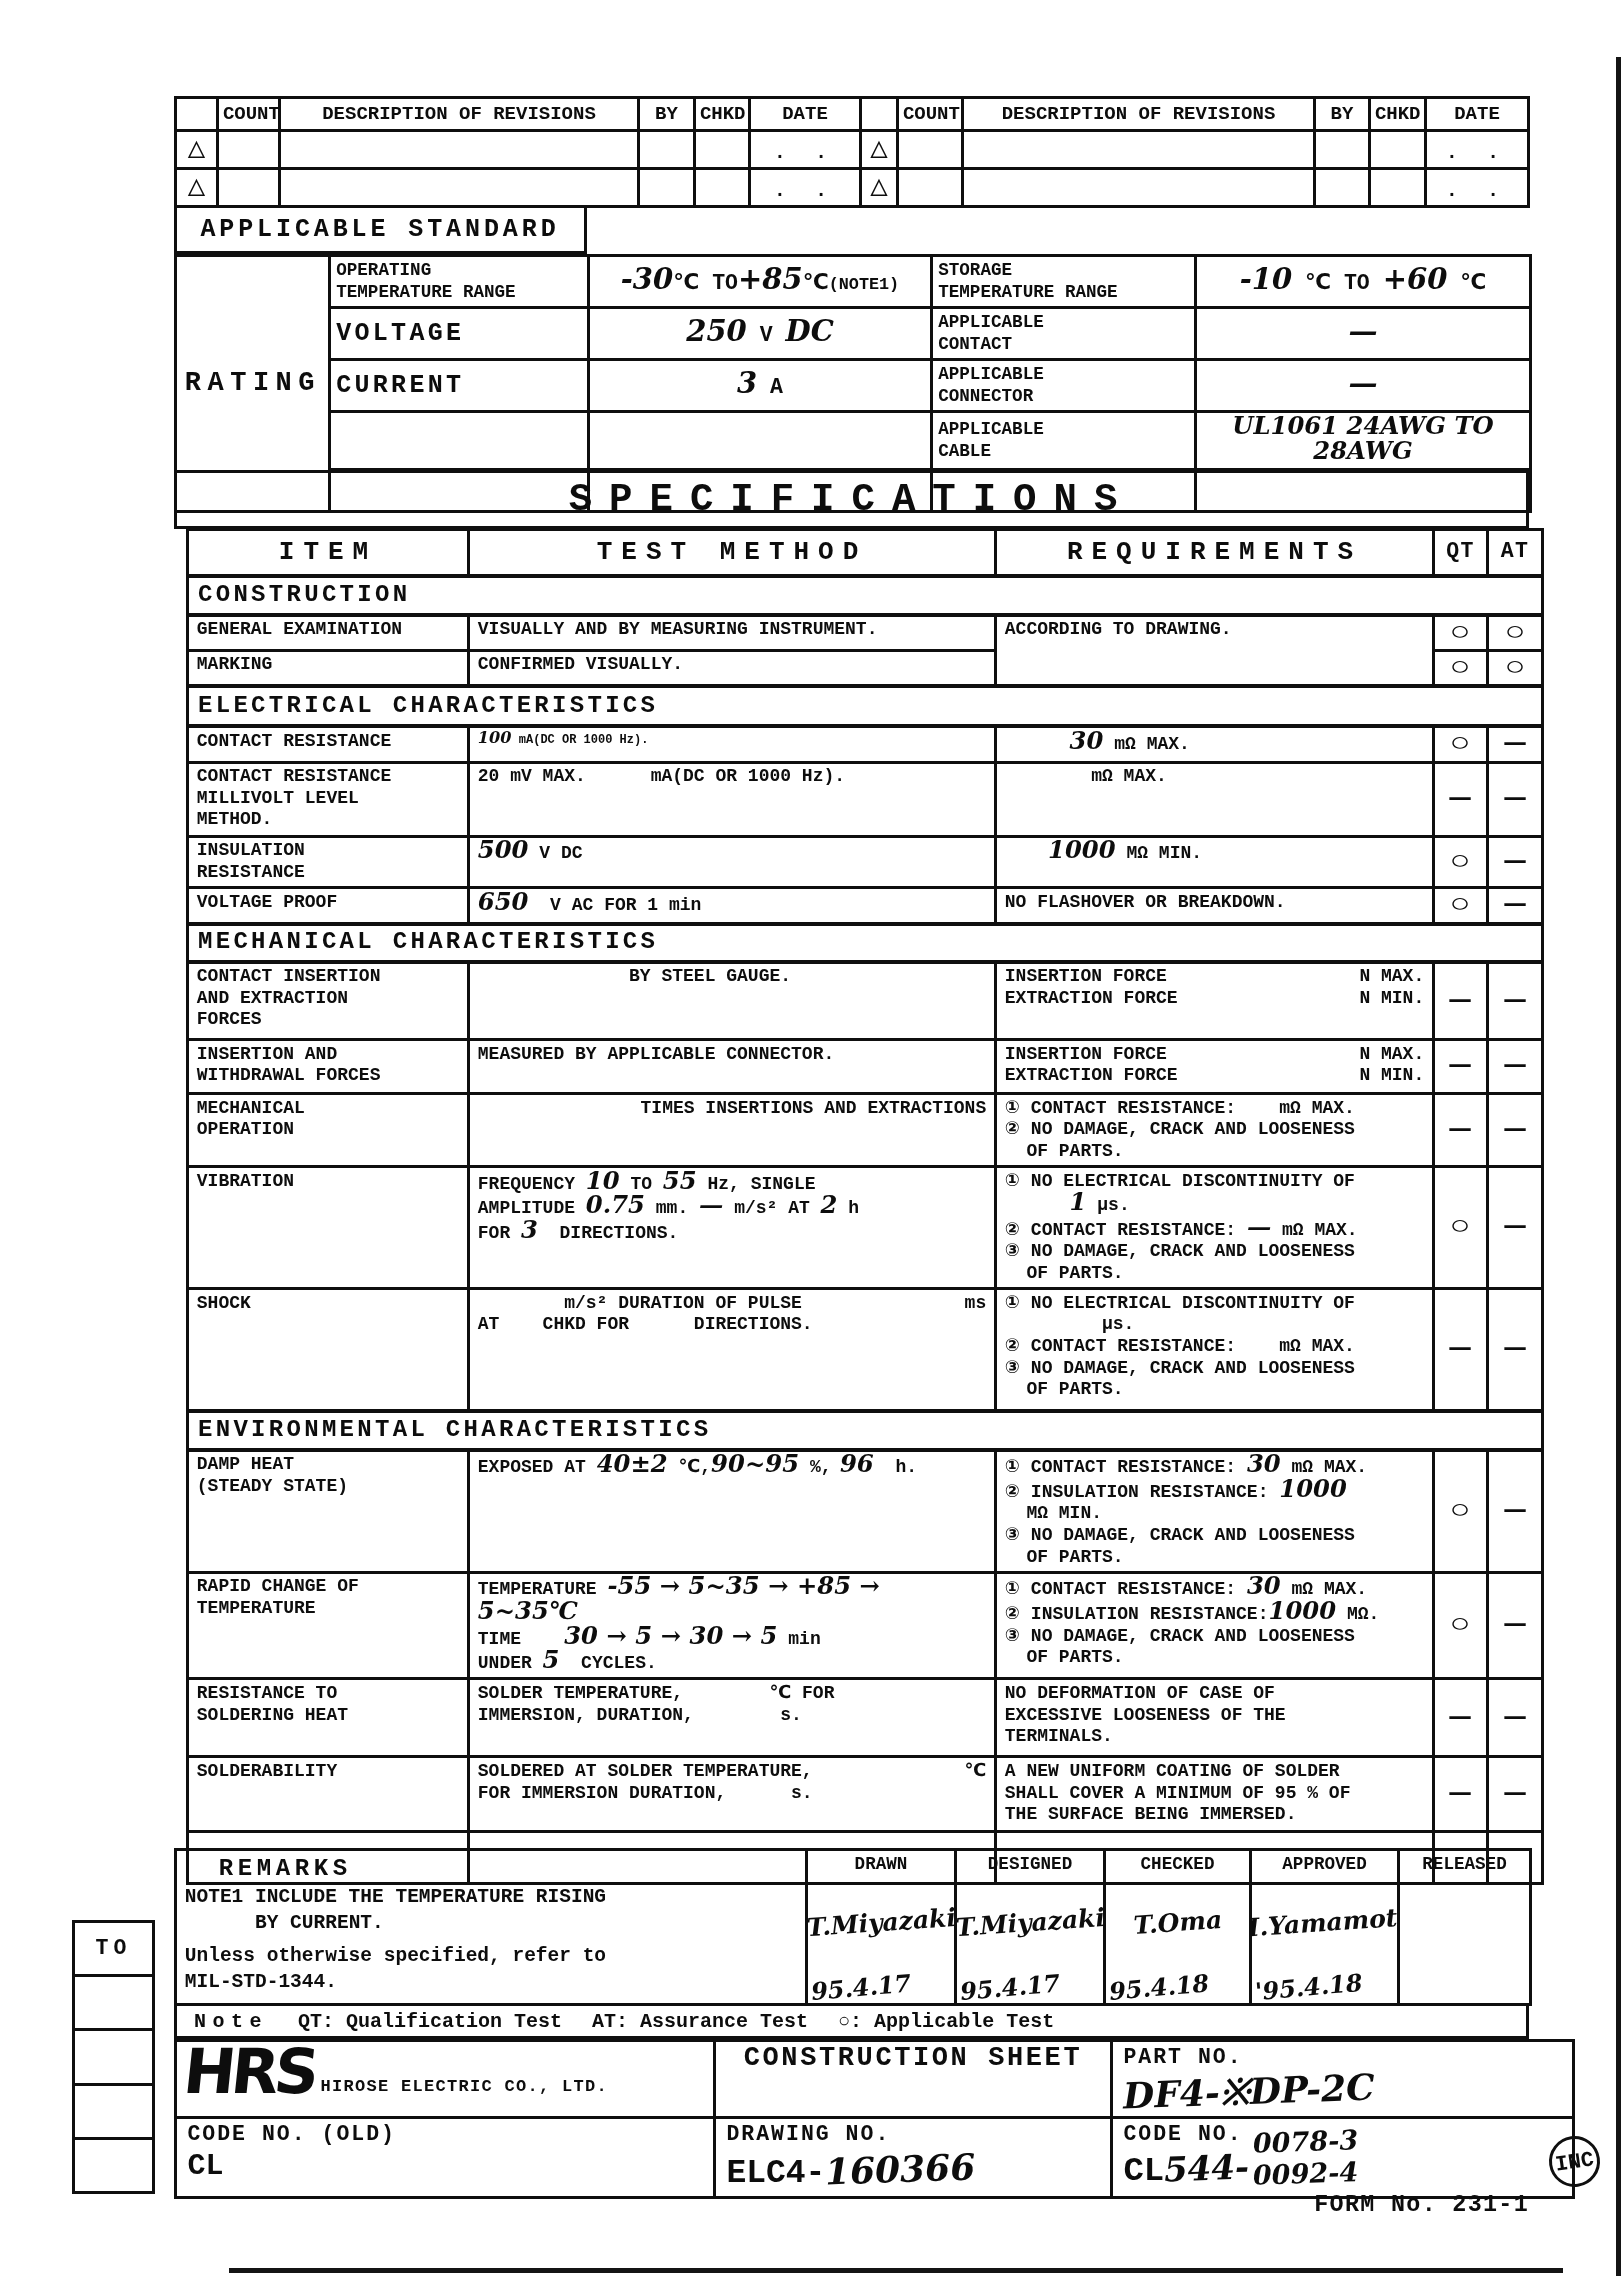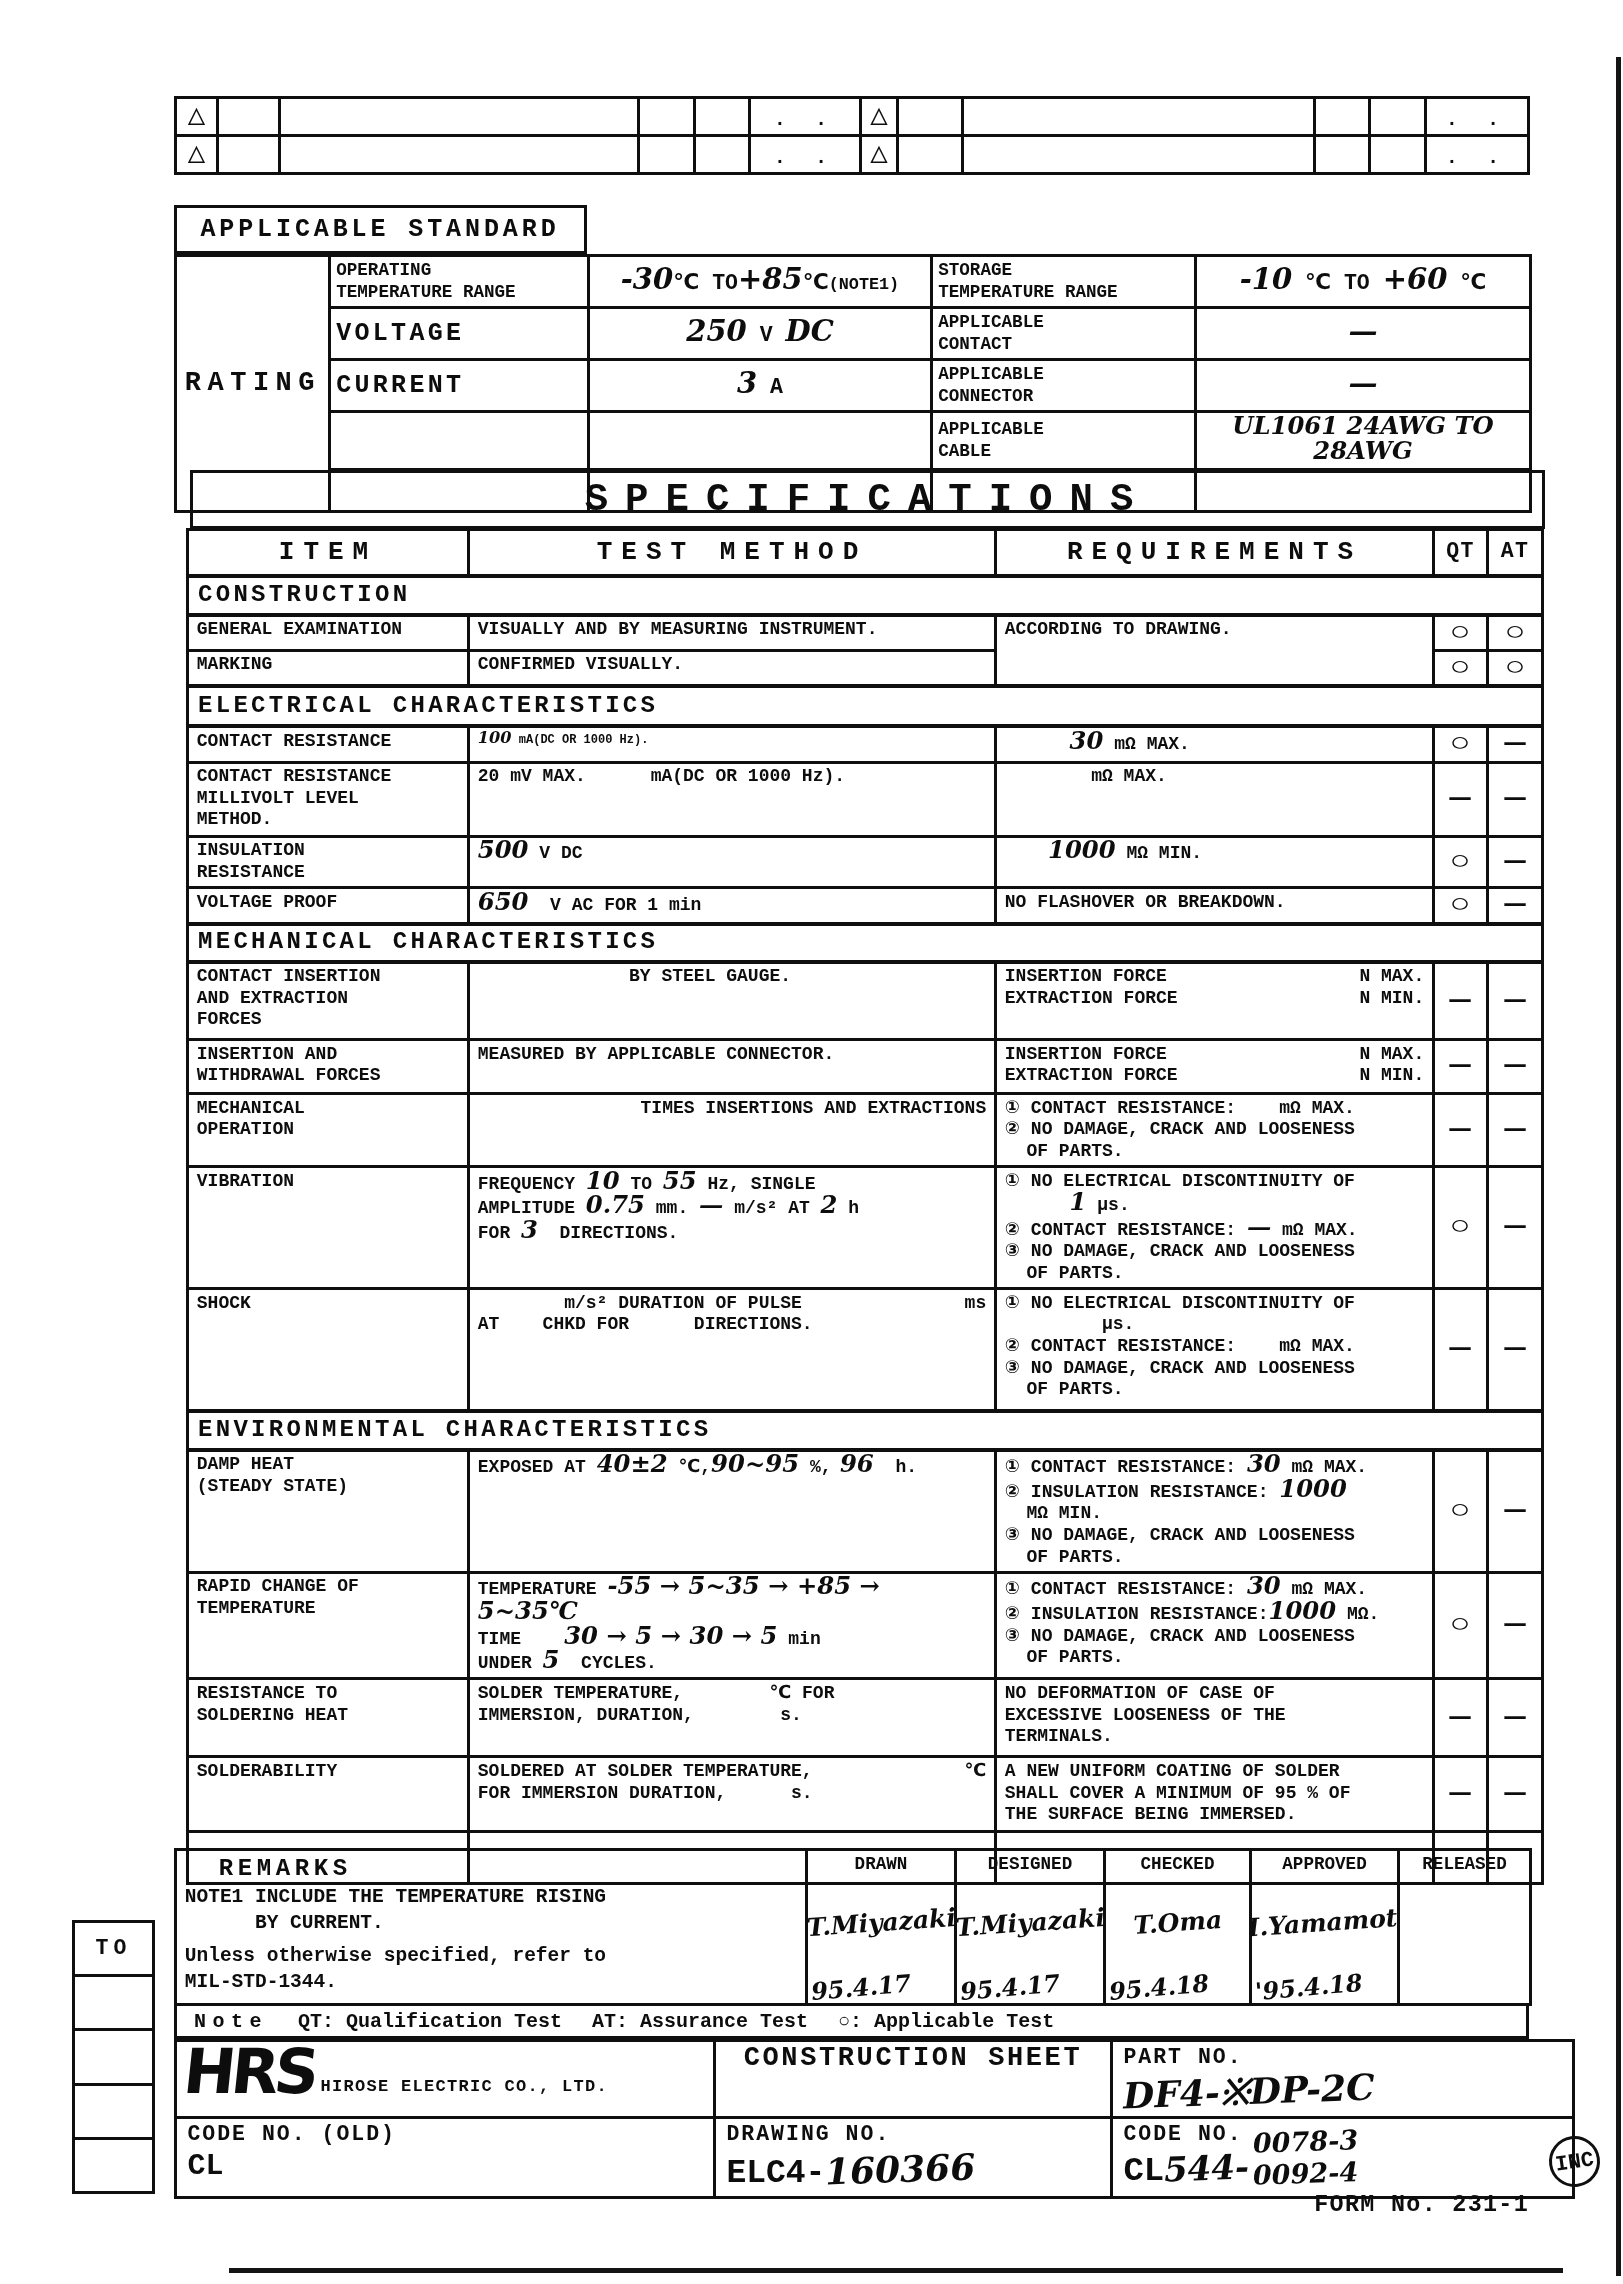--- a/index.html
+++ b/index.html
@@ -89,20 +89,34 @@
         <col style="width:55px">
         <col style="width:111px">
       <col style="width:37px">
         <col style="width:65px">
         <col style="width:352px">
         <col style="width:55px">
         <col style="width:56px">
         <col style="width:103px">
     </colgroup>
     <tbody>
+        <tr style="height:33px">
+      <td></td>
+      <td class="hdr">COUNT</td>
+      <td class="hdr">DESCRIPTION OF REVISIONS</td>
+      <td class="hdr">BY</td>
+      <td class="hdr">CHKD</td>
+      <td class="hdr">DATE</td>
+      <td></td>
+      <td class="hdr">COUNT</td>
+      <td class="hdr">DESCRIPTION OF REVISIONS</td>
+      <td class="hdr">BY</td>
+      <td class="hdr">CHKD</td>
+      <td class="hdr">DATE</td>
+    </tr>
     <tr style="height:38px">
       <td class="tri">△</td>
       <td></td>
           <td></td>
       <td></td>
           <td></td>
       <td class="dots">. .</td>
       <td class="tri">△</td>
       <td></td>
           <td></td>
@@ -170,21 +184,21 @@
     </tr>
     <tr style="height:42px">
       <td></td>
       <td></td>
       <td></td>
       <td></td>
     </tr>
   </tbody>
     </table>
 
-  <div class="abs titlebox" style="left:174px;top:470px;width:1355px;height:59px;margin-left:16px;">SPECIFICATIONS</div>
+  <div class="abs titlebox" style="left:174px;top:470px;width:1355px;height:59px;">SPECIFICATIONS</div>
 
   <table class="abs spec" style="left:186px;top:528px;width:1355px;">
     <colgroup>
       <col style="width:281px">
         <col style="width:527px">
         <col style="width:438px">
         <col style="width:54px">
         <col style="width:55px">
     </colgroup>
     <tbody>

